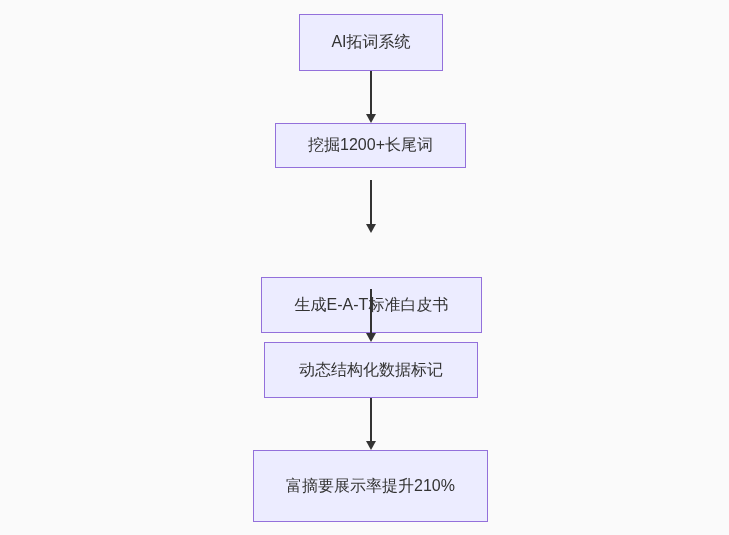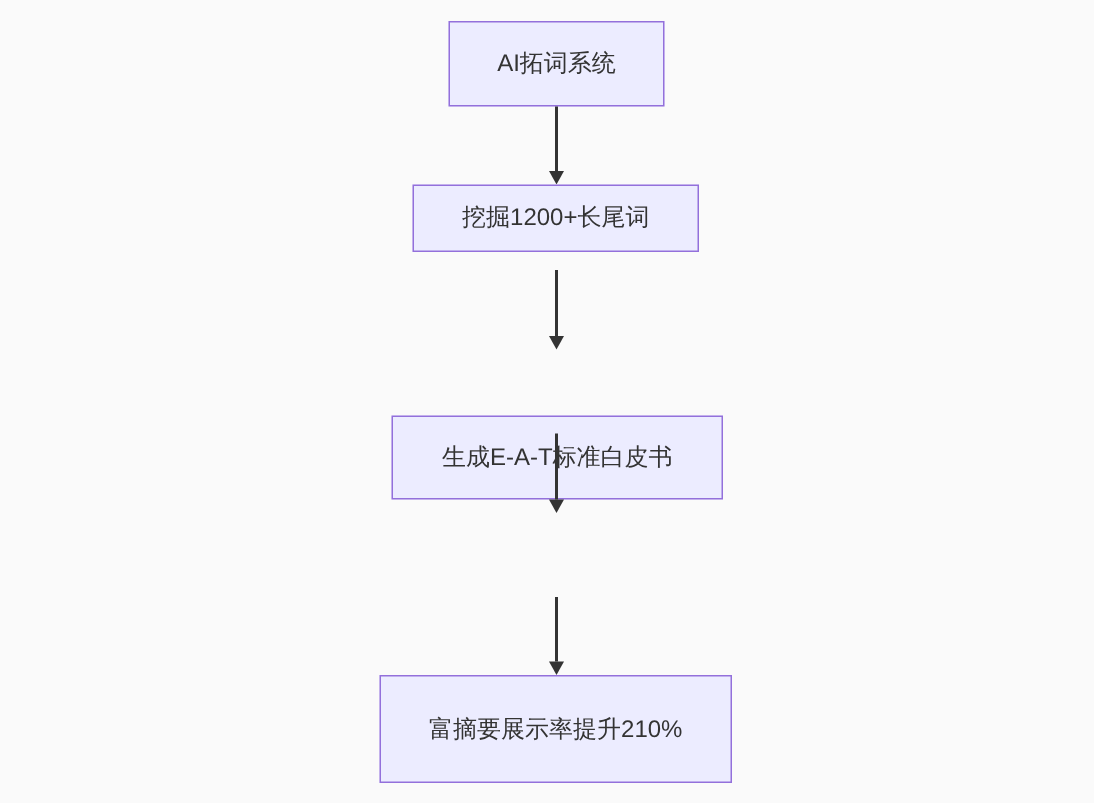--- a/index.html
+++ b/index.html
@@ -85,20 +85,23 @@
 
   <div class="flow-node node-3">
     <span>生成E-A-T标准白皮书</span>
   </div>
 
   <div class="flow-arrow arrow-3">
     <div class="shaft"></div>
     <div class="head"></div>
   </div>
 
+  <div class="flow-node node-4">
+    <span>动态结构化数据标记</span>
+  </div>
 
   <div class="flow-arrow arrow-4">
     <div class="shaft"></div>
     <div class="head"></div>
   </div>
 
   <div class="flow-node node-5">
     <span>富摘要展示率提升210%</span>
   </div>
 

